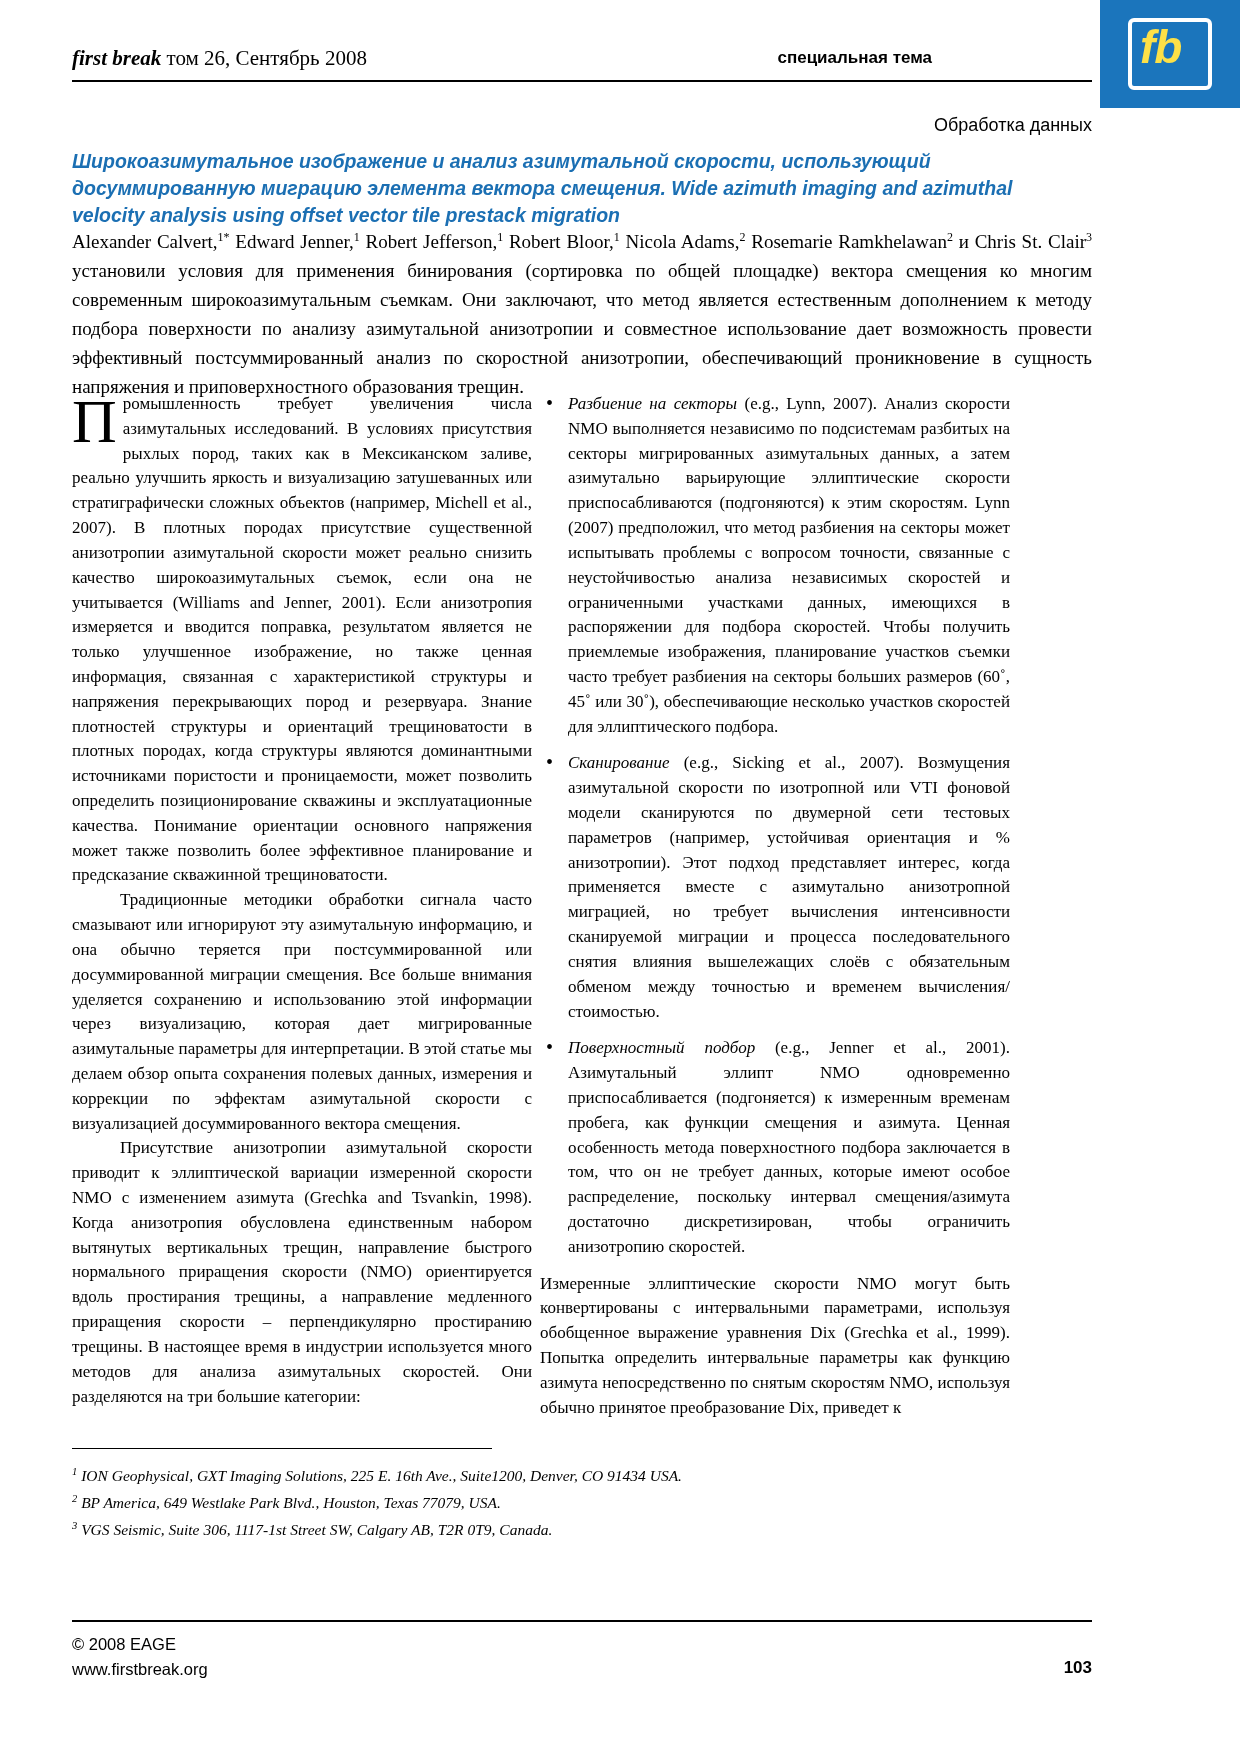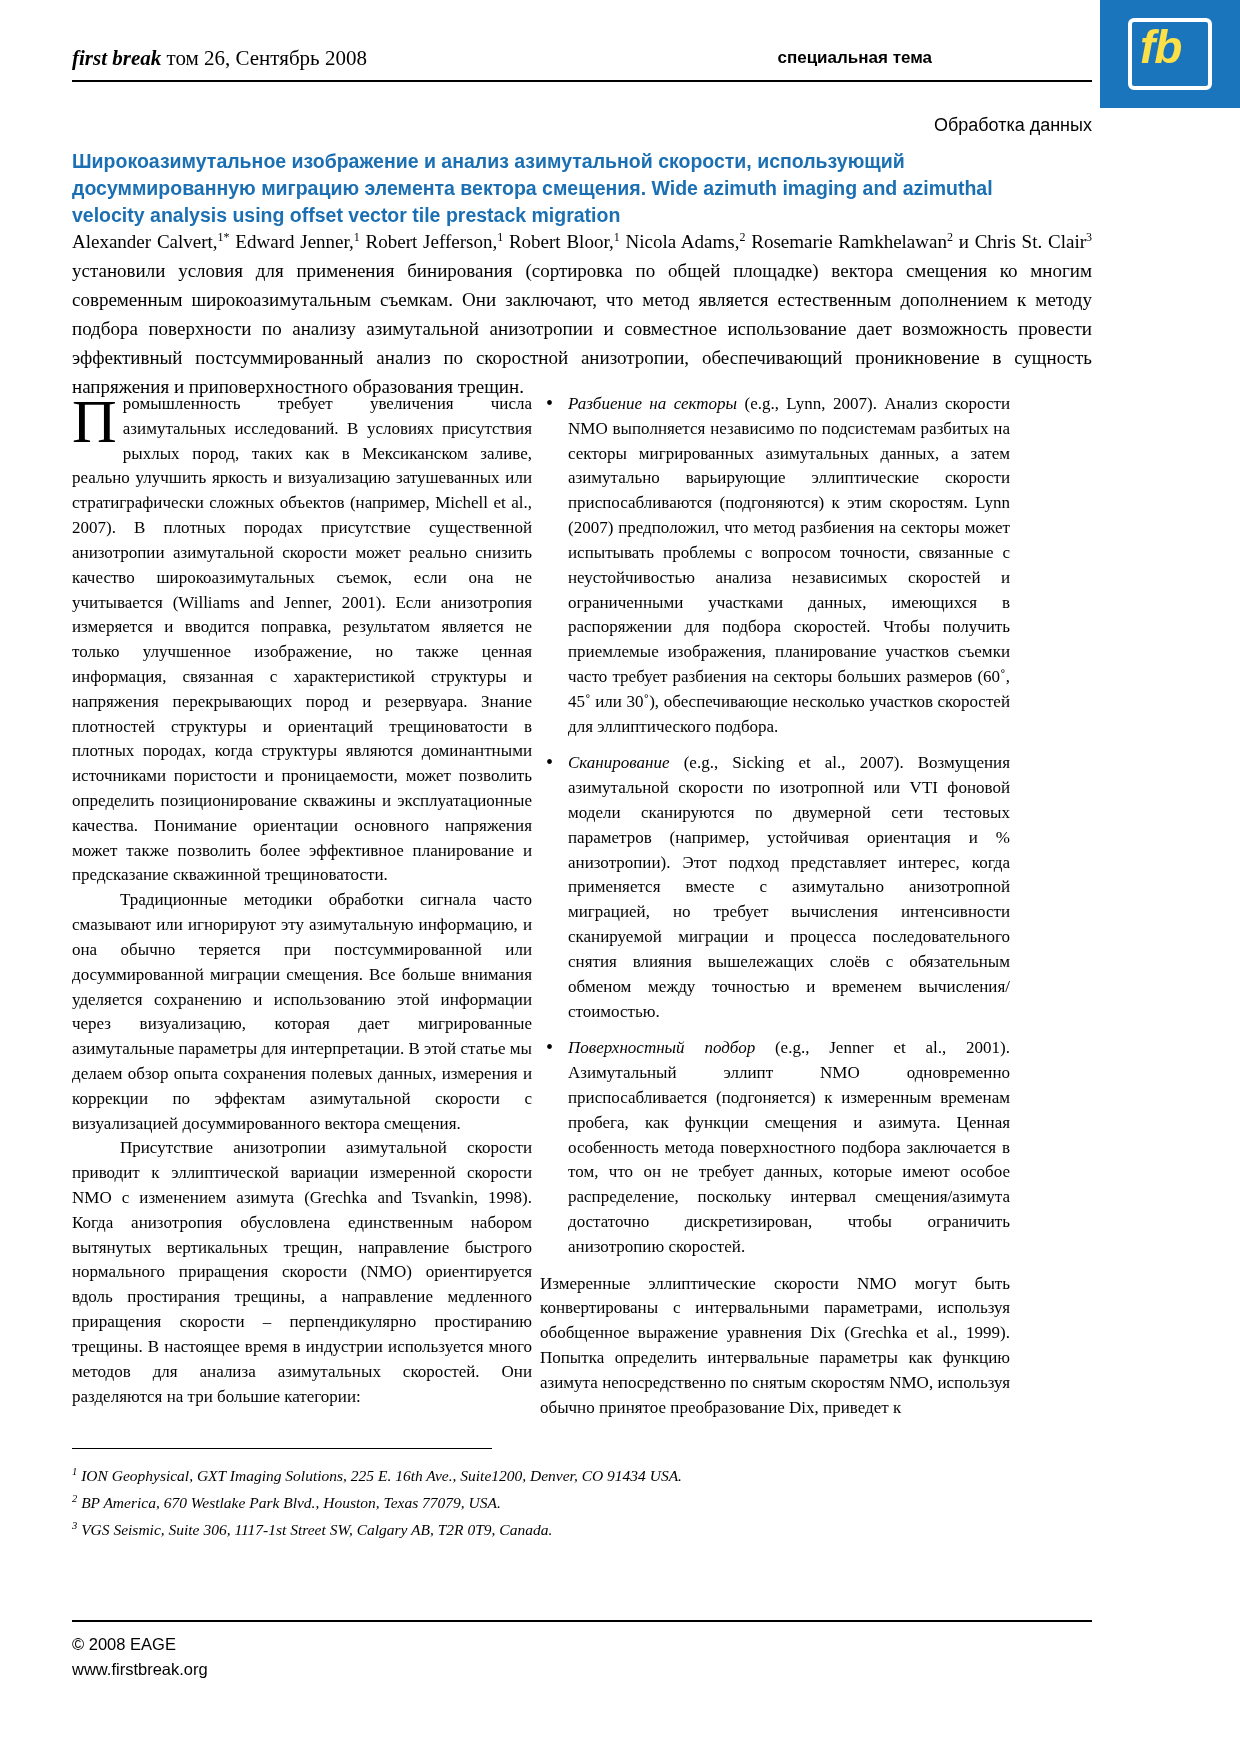--- a/index.html
+++ b/index.html
@@ -87,20 +87,21 @@
   
   .title {
     position: absolute;
     left: 72px; top: 148px;
     width: 960px;
     font-family: "Liberation Sans", sans-serif;
     font-size: 19.5px;
     font-weight: bold;
     color: #1b6fb3;
     line-height: 1.38;
+    font-style: italic;
   }
 
   
   .abstract {
     position: absolute;
     left: 72px; top: 228px;
     width: 1020px;
     font-size: 19px;
     line-height: 1.52;
     text-align: justify;
@@ -258,23 +259,24 @@
       <li>
         <span class="it">Поверхностный подбор</span><span> (e.g., Jenner et al., 2001). Азимутальный эллипт NMO одновременно приспосабливается (подгоняется) к измеренным временам пробега, как функции смещения и азимута. Ценная особенность метода поверхностного подбора заключается в том, что он не требует данных, которые имеют особое распределение, поскольку интервал смещения/азимута достаточно дискретизирован, чтобы ограничить анизотропию скоростей.</span>
       </li>
     </ul>
     <p>Измеренные эллиптические скорости NMO могут быть конвертированы с интервальными параметрами, используя обобщенное выражение уравнения Dix (Grechka et al., 1999). Попытка определить интервальные параметры как функцию азимута непосредственно по снятым скоростям NMO, используя обычно принятое преобразование Dix, приведет к</p>
   </div>
 
   <div class="rule-foot"></div>
   <div class="footnotes">
     <div><sup>1</sup><span> ION Geophysical, GXT Imaging Solutions, 225 E. 16th Ave., Suite1200, Denver, CO 91434 USA.</span></div>
-    <div><sup>2</sup><span> BP America, 670 Westlake Park Blvd., Houston, Texas 77079, USA.</span></div>
+    <div><sup>2</sup><span> BP America, 649 Westlake Park Blvd., Houston, Texas 77079, USA.</span></div>
     <div><sup>3</sup><span> VGS Seismic, Suite 306, 1117-1st Street SW, Calgary AB, T2R 0T9, Canada.</span></div>
   </div>
 
   <div class="rule-bottom"></div>
   <div class="footer-left">
     <div>© 2008 EAGE</div>
     <div>www.firstbreak.org</div>
   </div>
+  <div class="footer-right">103</div>
 
 </div>
 
 </body></html>

